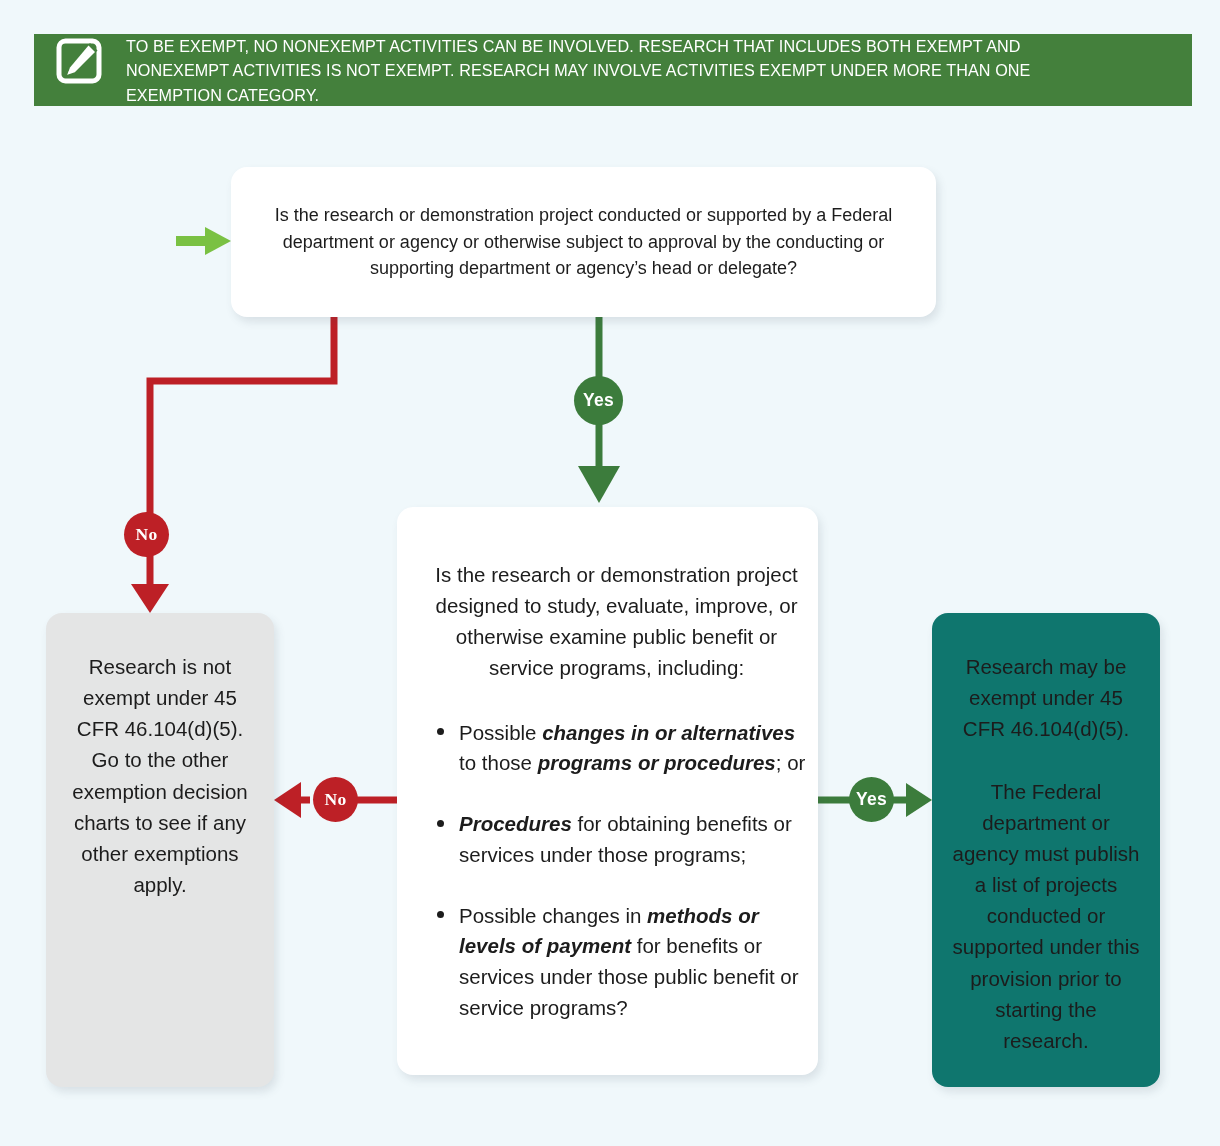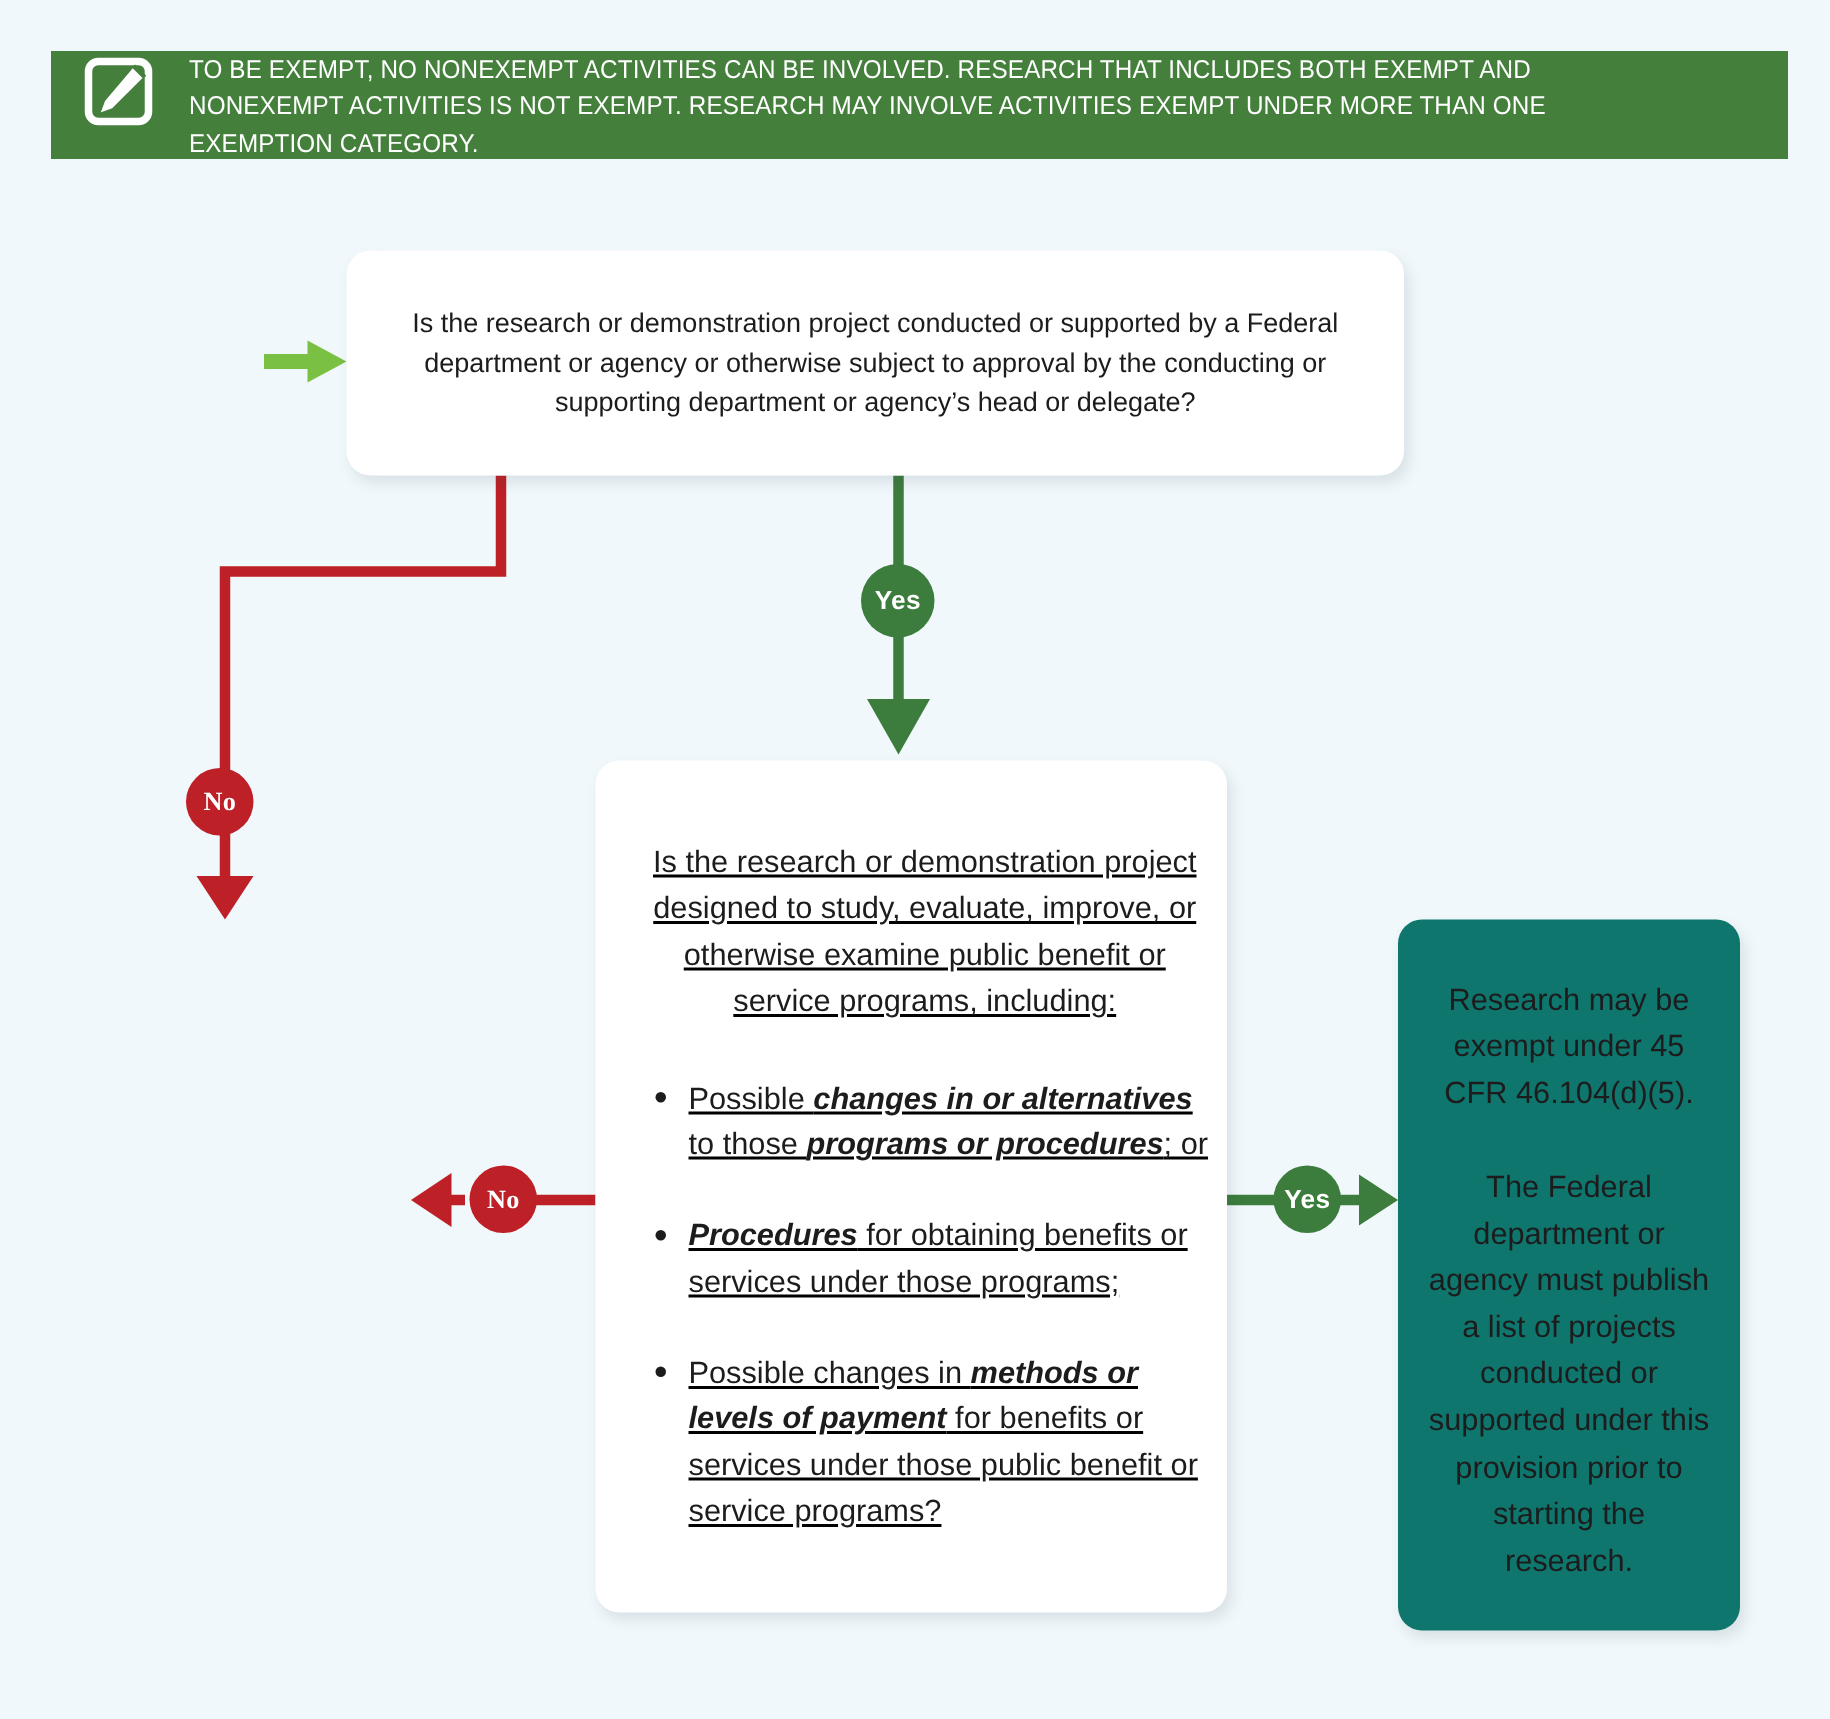--- a/index.html
+++ b/index.html
@@ -66,21 +66,20 @@
     font-size: 18px;
     line-height: 1.47;
     padding: 0 28px;
   }
 
   
   #box-question {
     left: 397px; top: 507px;
     width: 421px; height: 568px;
     padding: 52px 0 16px 18px;
-    text-decoration: underline;
   }
   #box-question .lead {
     font-size: 20.5px;
     line-height: 1.52;
     text-align: center;
     color: #1c1c1c;
     padding: 0 6px;
   }
   #box-question ul {
     list-style: none;
@@ -228,20 +227,23 @@
 
   <div id="box-question" class="node white" style="background: rgb(255, 255, 255);">
     <div class="lead">Is the research or demonstration project designed to study, evaluate, improve, or otherwise examine public benefit or service programs, including:</div>
     <ul id="bullet-list">
         <li><span class="dot"></span><span>Possible </span><b>changes in or alternatives</b><span> to those </span><b>programs or procedures</b><span>; or</span></li>
         <li><span class="dot"></span><b>Procedures</b><span> for obtaining benefits or services under those programs;</span></li>
         <li><span class="dot"></span><span>Possible changes in </span><b>methods or levels of payment</b><span> for benefits or services under those public benefit or service programs?</span></li>
       </ul>
   </div>
 
+  <div id="box-not-exempt" class="node gray" style="background: rgb(228, 229, 229);">
+    <div class="node-text">Research is not exempt under 45 CFR 46.104(d)(5). Go to the other exemption decision charts to see if any other exemptions apply.</div>
+  </div>
 
   <div id="box-may-exempt" class="node gray" style="background: #0f766e;">
     <div class="node-text">Research may be exempt under 45 CFR 46.104(d)(5).</div>
     <div class="node-text para2">The Federal department or agency must publish a list of projects conducted or supported under this provision prior to starting the research.</div>
   </div>
 
   <div id="badge-yes-top" class="badge green" style="background: rgb(60, 124, 60);">
     <span>Yes</span>
   </div>
   <div id="badge-no-left" class="badge red" style="background: rgb(189, 32, 38);">

